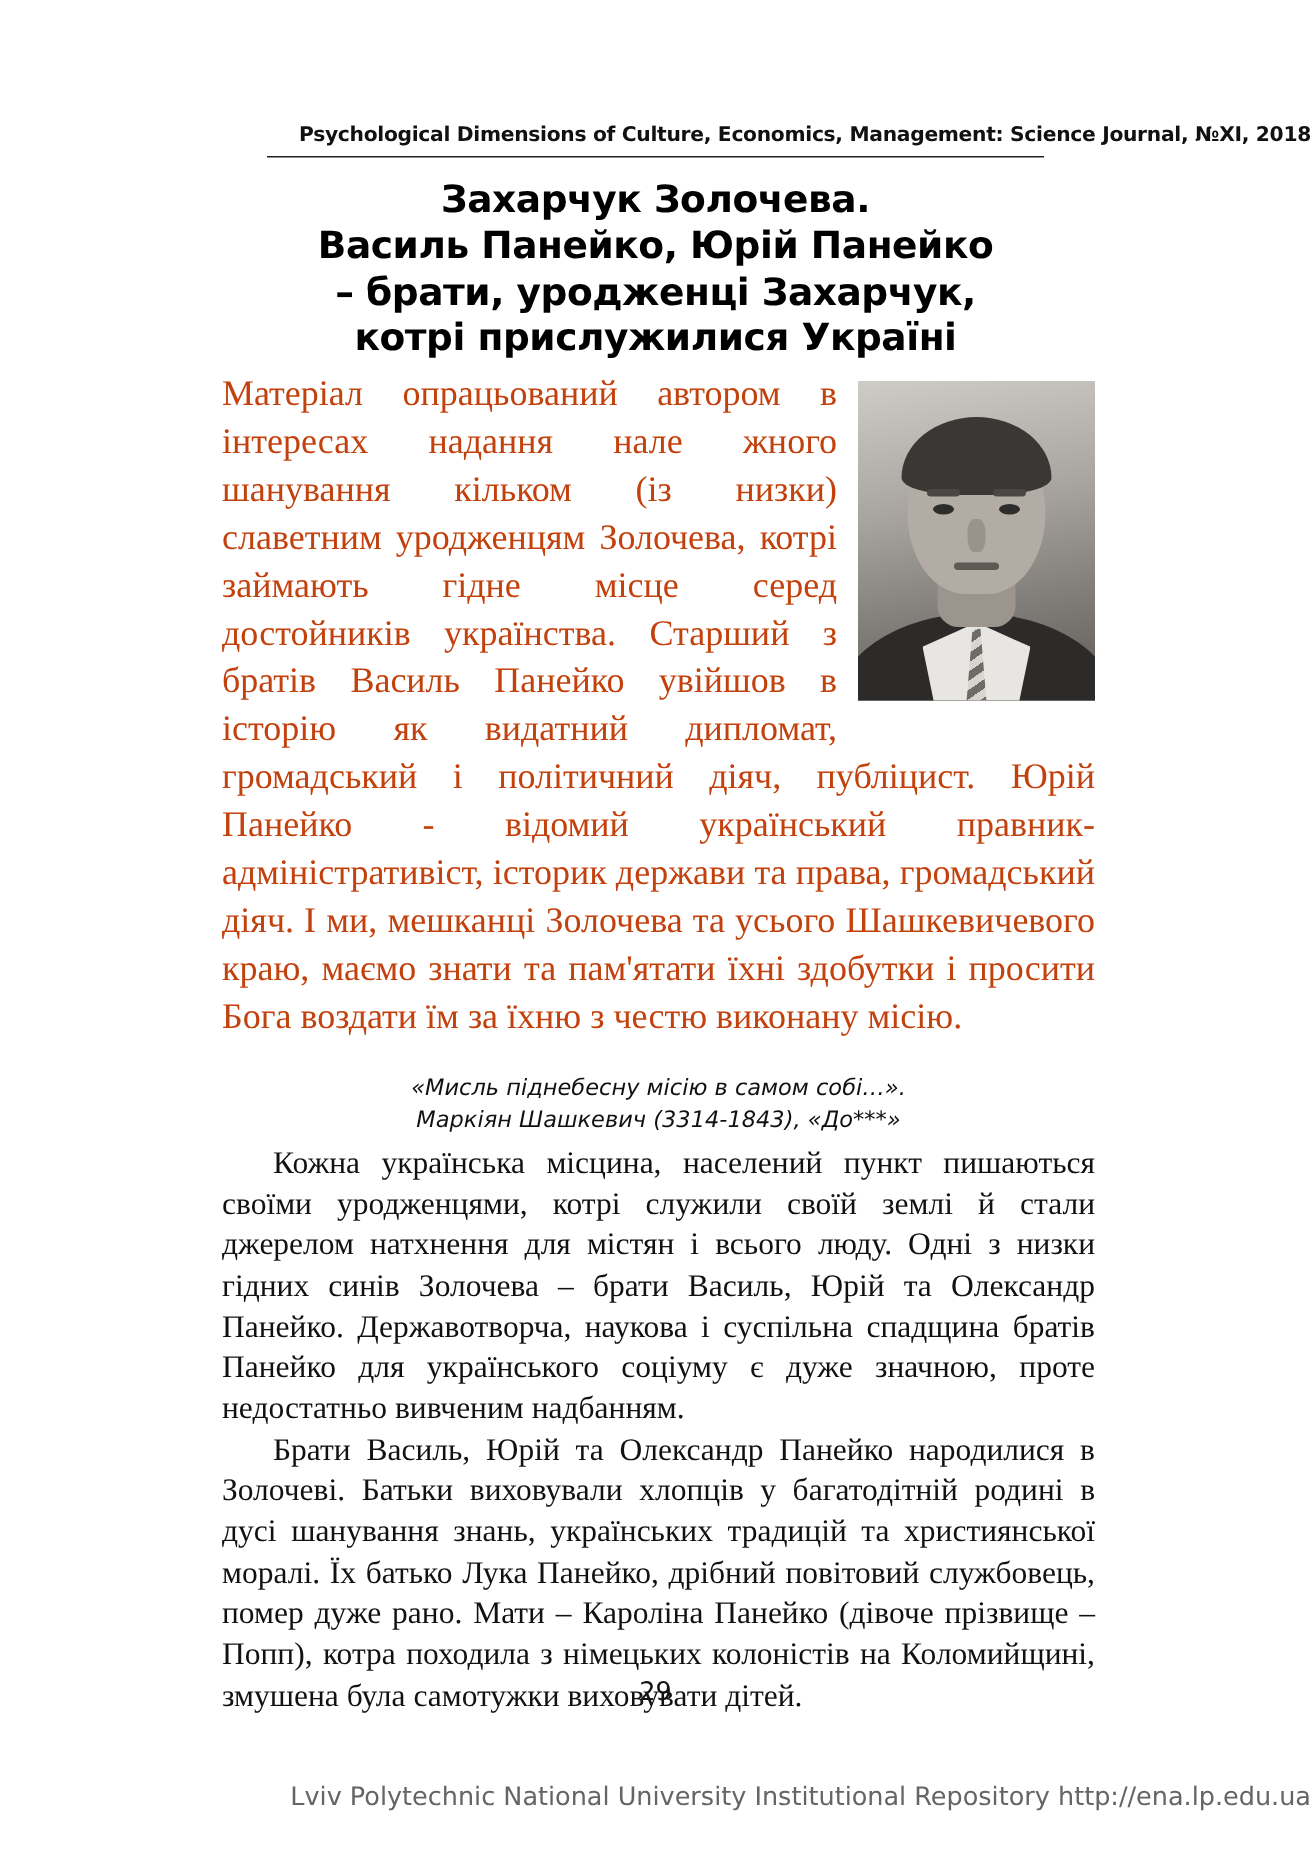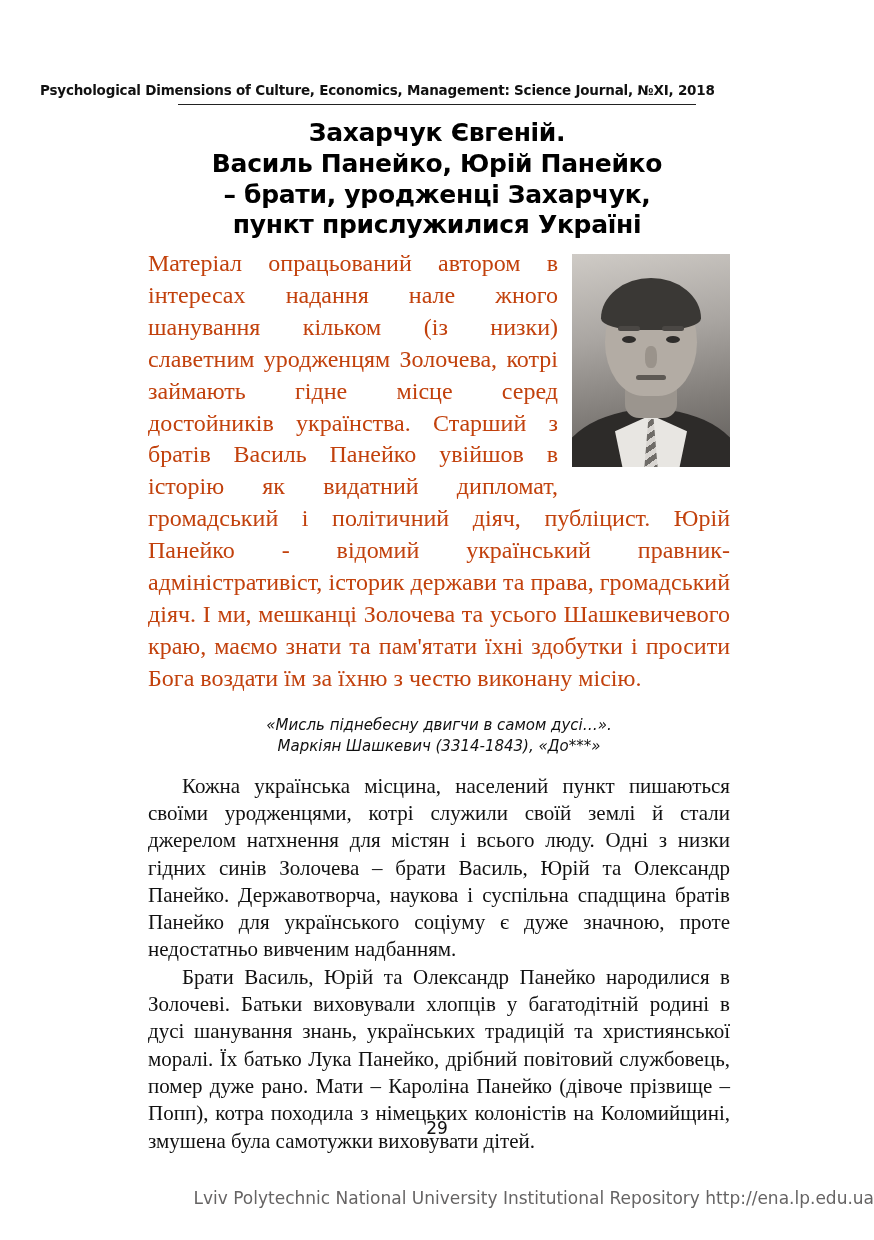--- a/index.html
+++ b/index.html
@@ -18,27 +18,26 @@
   .page {
     position: absolute;
     inset: 0;
     padding: 0;
   }
   .running-head {
     position: absolute;
     top: 82px;
     left: 0;
     right: 0;
-    text-align: left;
+    text-align: right;
     font-family: "DejaVu Sans", sans-serif;
     font-size: 13.5px;
     font-weight: bold;
     letter-spacing: -0.2px;
     color: #111;
-    margin-left: 40px;
   }
   .running-head-underline {
     position: absolute;
     top: 104px;
     left: 178px;
     width: 518px;
     height: 1px;
     background: #222;
   }
   .title {
@@ -155,21 +154,21 @@
   .epigraph {
     margin-top: 20px;
     font-family: "DejaVu Sans", sans-serif;
     font-style: italic;
     font-size: 15px;
     line-height: 1.4;
     text-align: center;
     color: #111;
   }
   .body-text {
-    margin-top: 16px;
+    margin-top: 5px;
     font-size: 21px;
     line-height: 1.3;
     text-align: justify;
     text-justify: inter-word;
     color: #111;
   }
   .body-text p {
     margin: 0;
     text-indent: 34px;
   }
@@ -194,24 +193,24 @@
 </style>
 </head>
 <body>
 
 <div class="page">
 
   <div class="running-head">Psychological Dimensions of Culture, Economics, Management: Science Journal, №XI, 2018</div>
   <div class="running-head-underline"></div>
 
   <div class="title">
-    <div>Захарчук Євгеній.</div>
+    <div>Захарчук Золочева.</div>
     <div>Василь Панейко, Юрій Панейко</div>
     <div>– брати, уродженці Захарчук,</div>
-    <div>пункт прислужилися Україні</div>
+    <div>котрі прислужилися Україні</div>
   </div>
 
   <div class="content">
 
     <div class="abstract">
       <div class="portrait">
         <div class="bg"></div>
         <div class="shoulders"></div>
         <div class="shirt"></div>
         <div class="tie"></div>
@@ -222,21 +221,21 @@
         <div class="brow-r"></div>
         <div class="eye-l"></div>
         <div class="eye-r"></div>
         <div class="nose"></div>
         <div class="mouth"></div>
       </div>
       <span>Матеріал опрацьований автором в інтересах надання нале жного шанування кільком (із низки) славетним уродженцям Золочева, котрі займають гідне місце серед достойників українства. Старший з братів Василь Панейко увійшов в історію як видатний дипломат, громадський і політичний діяч, публіцист. Юрій Панейко - відомий український правник-адміністративіст, історик держави та права, громадський діяч. І ми, мешканці Золочева та усього Шашкевичевого краю, маємо знати та пам'ятати їхні здобутки і просити Бога воздати їм за їхню з честю виконану місію.</span>
     </div>
 
     <div class="epigraph">
-      <div>«Мисль піднебесну двигчи в самом дусі…».</div>
+      <div>«Мисль піднебесну місію в самом собі…».</div>
       <div>Маркіян Шашкевич (3314-1843), «До***»</div>
     </div>
 
     <div class="body-text">
       <p>Кожна українська місцина, населений пункт пишаються своїми уродженцями, котрі служили своїй землі й стали джерелом натхнення для містян і всього люду. Одні з низки гідних синів Золочева – брати Василь, Юрій та Олександр Панейко. Державотворча, наукова і суспільна спадщина братів Панейко для українського соціуму є дуже значною, проте недостатньо  вивченим надбанням.</p>
       <p>Брати Василь, Юрій та Олександр Панейко народилися в Золочеві. Батьки виховували хлопців у багатодітній родині в дусі шанування знань, українських традицій та християнської моралі. Їх батько Лука Панейко, дрібний повітовий службовець, помер дуже рано. Мати – Кароліна Панейко (дівоче прізвище – Попп), котра походила з німецьких колоністів на Коломийщині, змушена була самотужки виховувати дітей.</p>
     </div>
 
   </div>
 

